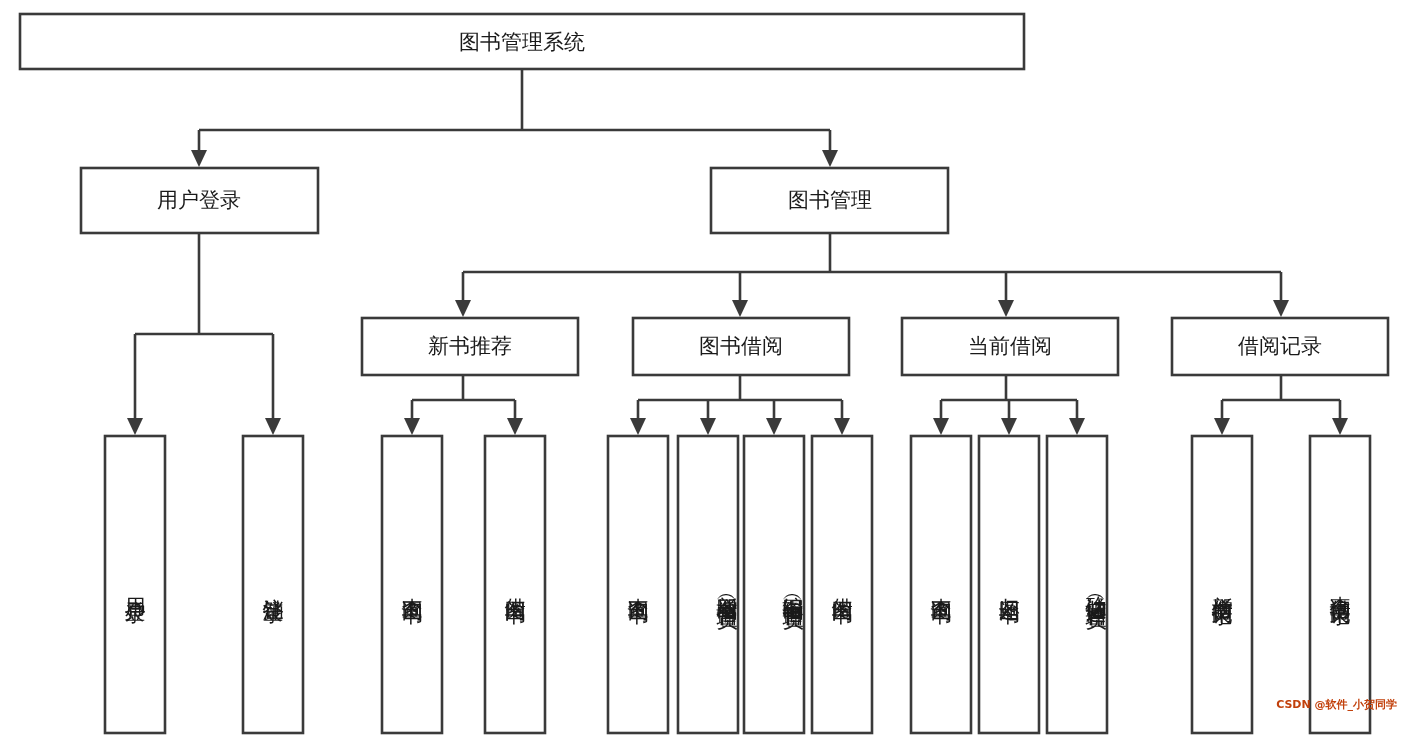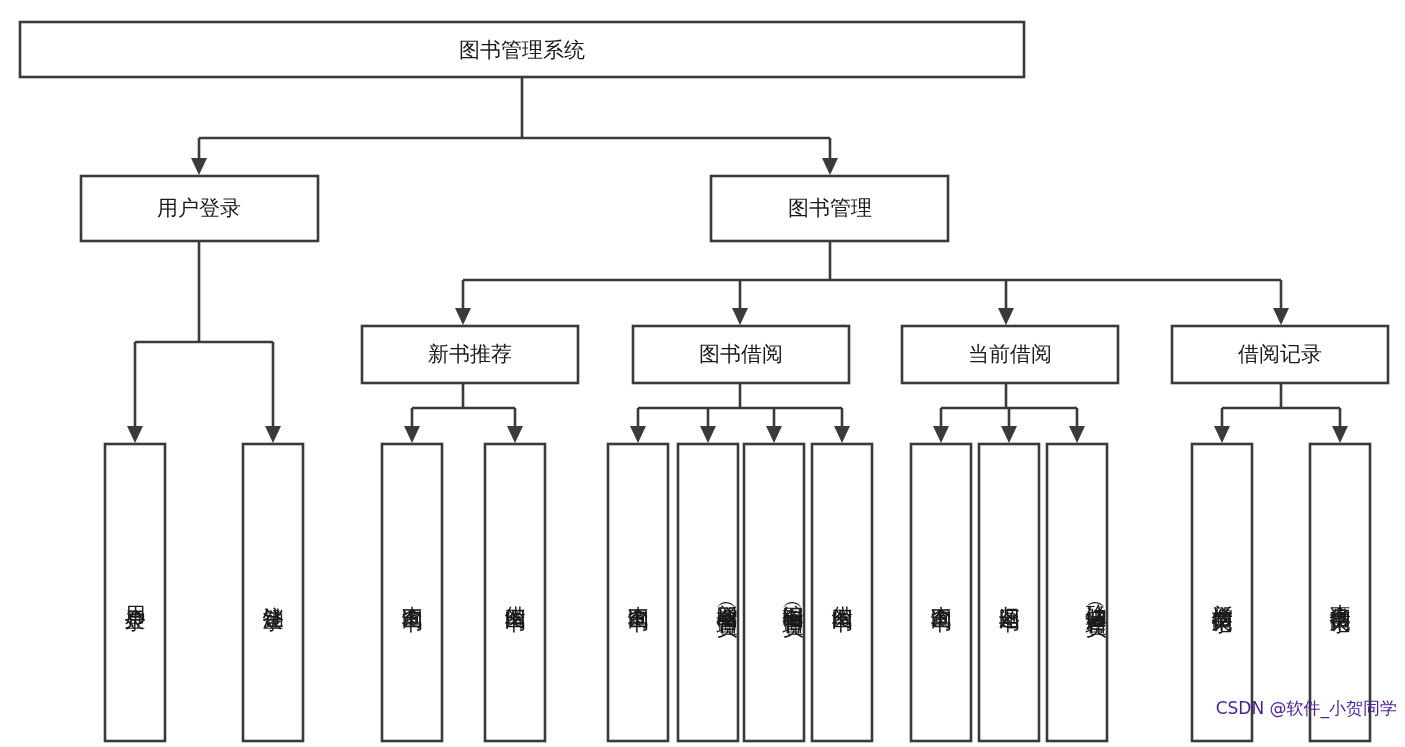--- a/index.html
+++ b/index.html
@@ -12,21 +12,20 @@
     width: 1405px;
     height: 747px;
     font-family: "DejaVu Sans", "Liberation Sans", sans-serif;
     overflow: hidden;
     position: relative;
   }
   #diagram-root {
     position: relative;
     width: 1405px;
     height: 718px;
-    margin-top: 8px;
   }
   svg#tree-svg {
     position: absolute;
     top: 0;
     left: 0;
     width: 1405px;
     height: 747px;
     display: block;
   }
   .node-box {
@@ -65,24 +64,25 @@
     justify-content: center;
     white-space: nowrap;
     pointer-events: none;
     user-select: none;
   }
   .watermark {
     position: absolute;
     right: 8px;
     bottom: 6px;
     font-family: "DejaVu Sans", "Liberation Sans", sans-serif;
-    font-size: 17px;
-    color: #4c1d95;
+    font-size: 11px;
+    color: #c2410c;
     white-space: nowrap;
     user-select: none;
+    font-weight: bold;
   }
 </style>
 </head>
 <body>
 
 <div id="diagram-root">
 
   <svg id="tree-svg" viewBox="0 0 1405 747">
     <defs>
       <marker id="arrow" viewBox="0 0 12 14" refX="6" refY="13" markerWidth="12" markerHeight="14" orient="auto-start-reverse" markerUnits="userSpaceOnUse">

